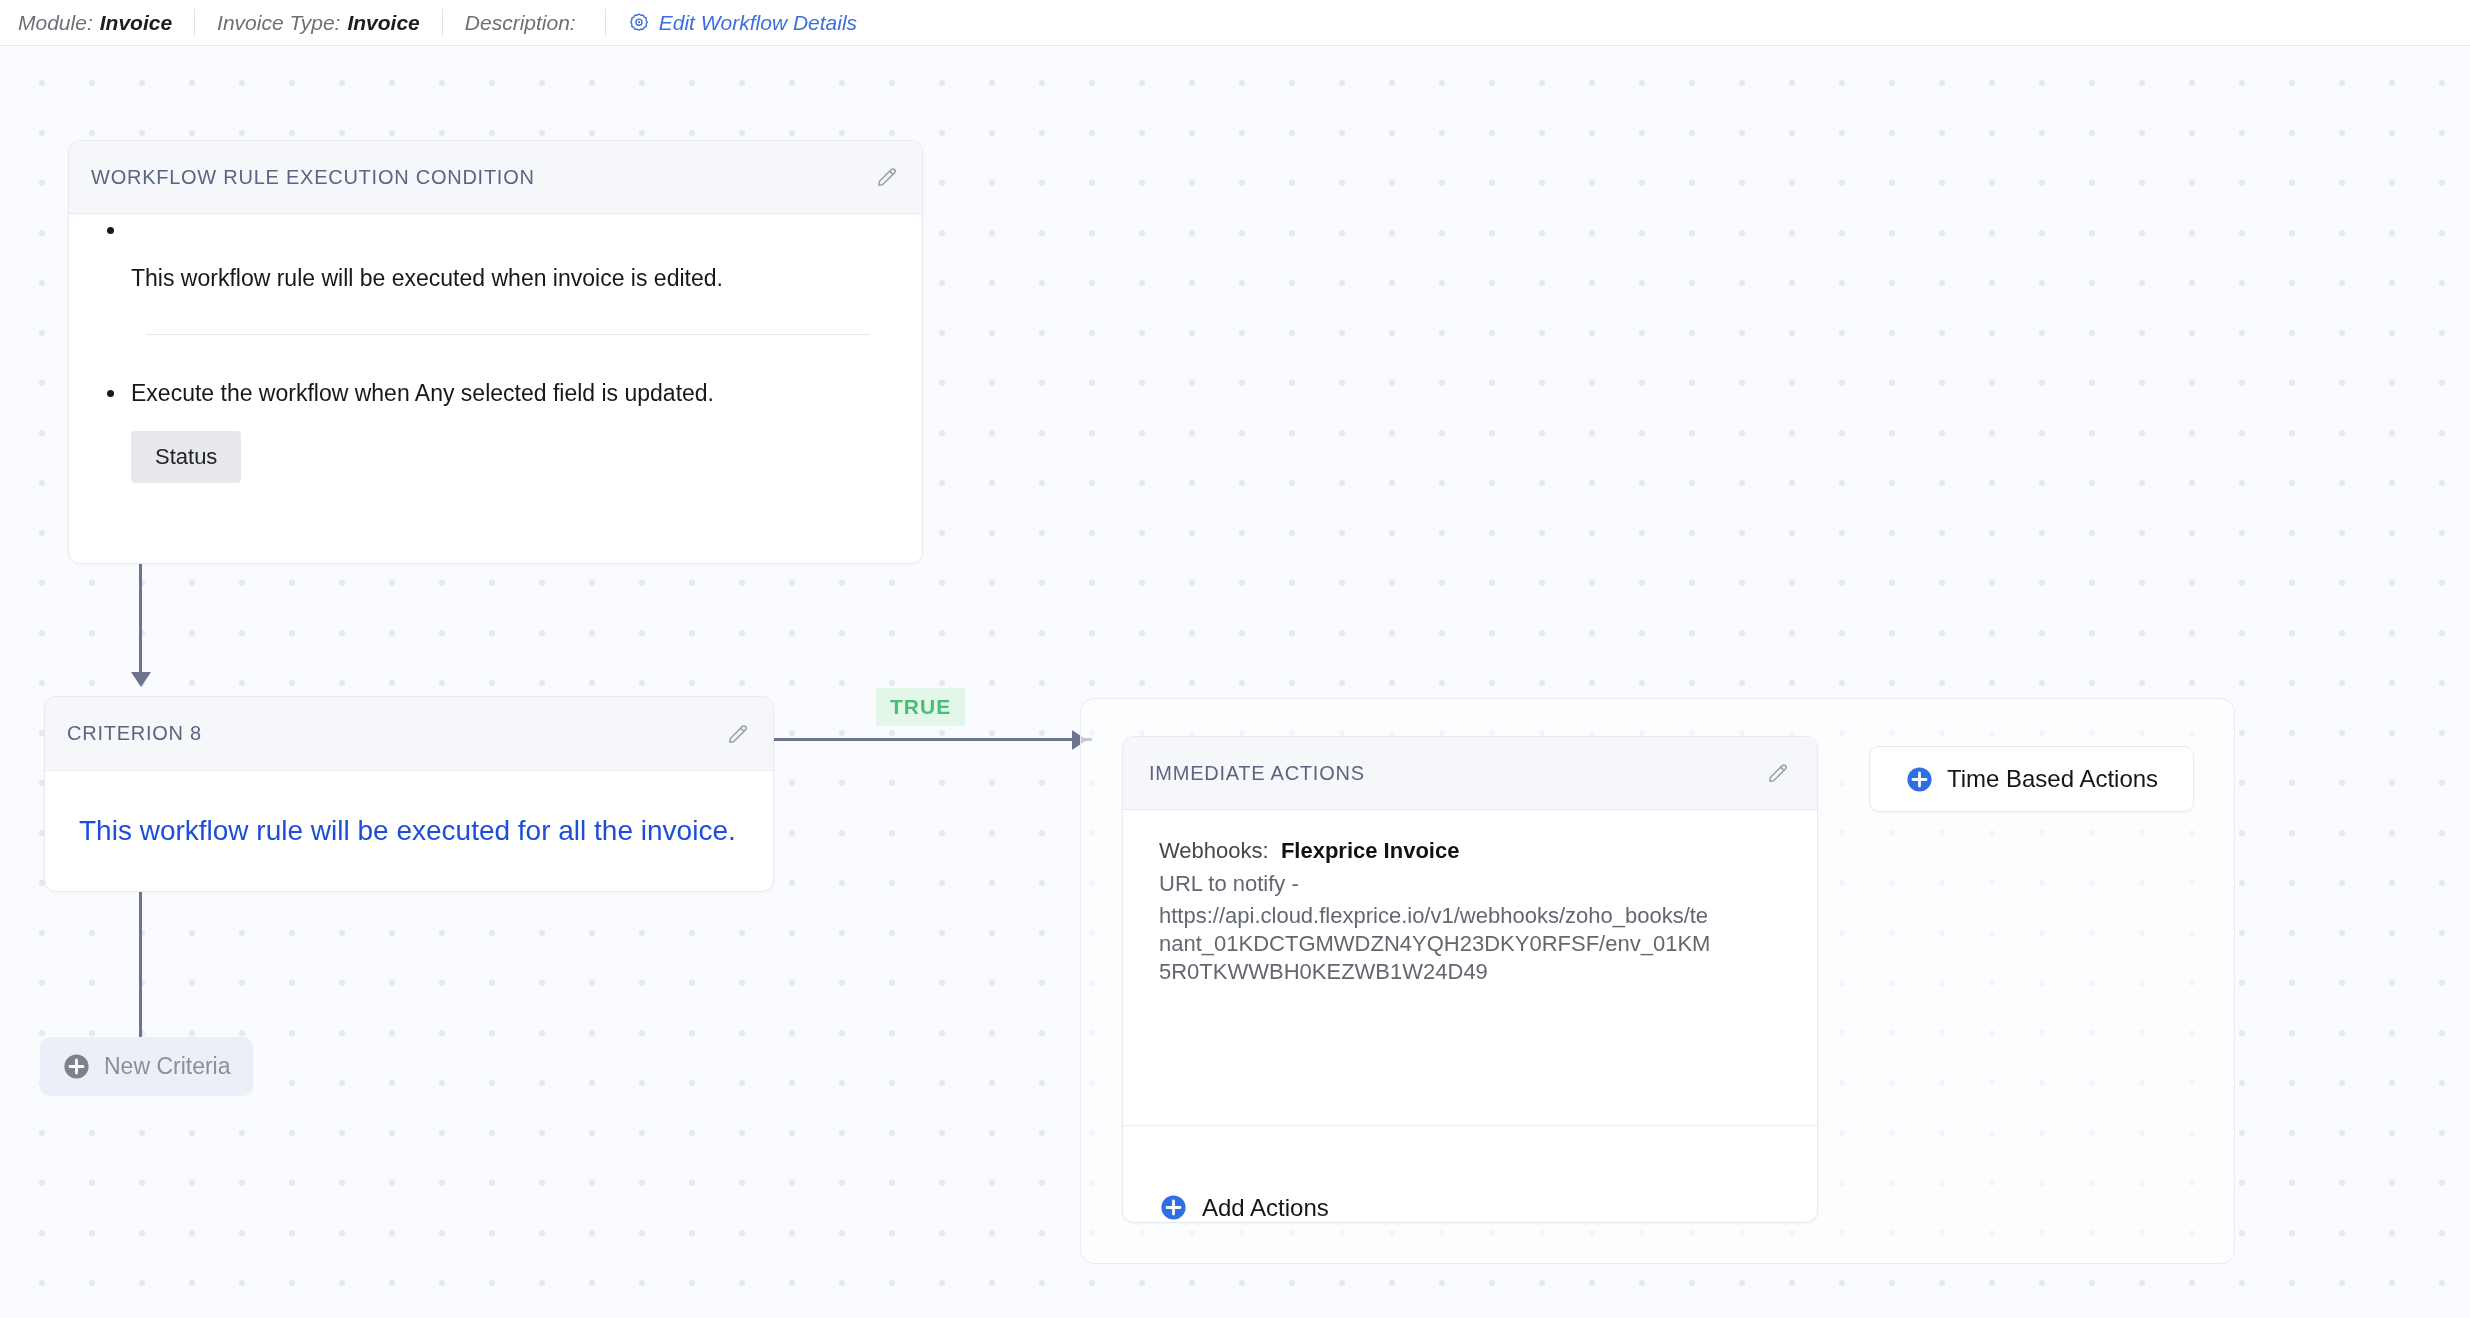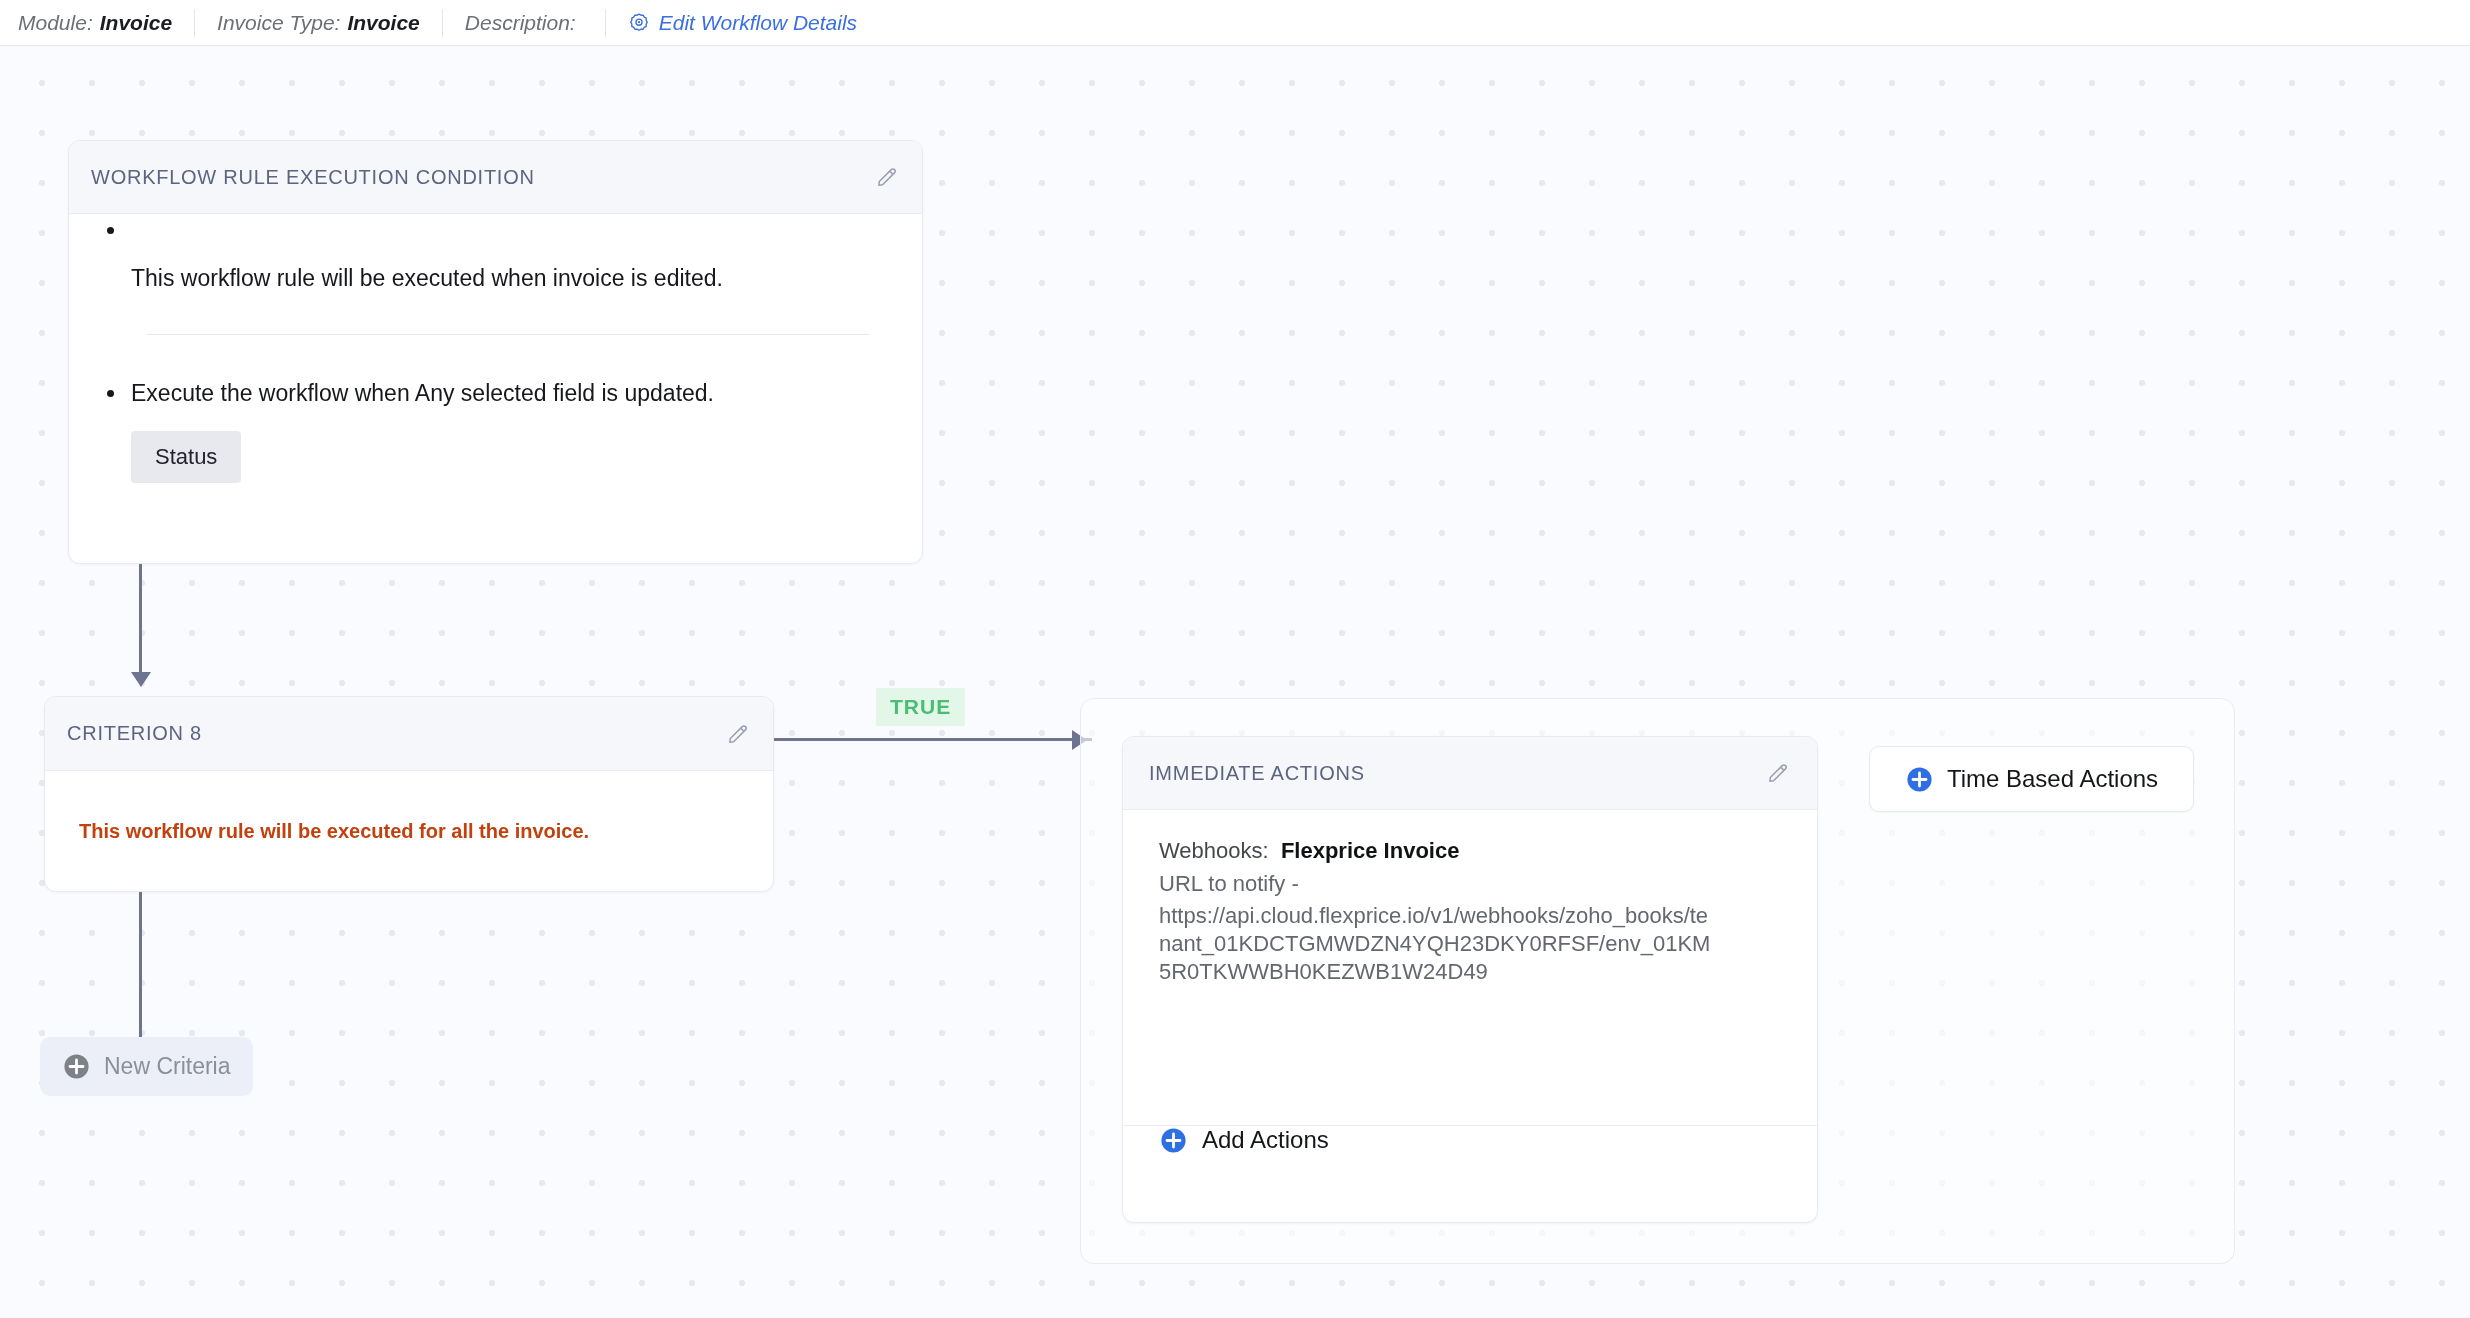--- a/index.html
+++ b/index.html
@@ -119,21 +119,21 @@
     cursor: pointer;
   }
 
   
   #crit-card { left: 44px; top: 650px; width: 730px; height: 196px; }
   #crit-card .card-head { height: 74px; }
   #crit-card .card-body {
     padding: 0 34px;
     display: flex; align-items: center; height: 120px;
   }
-  .crit-text { font-size: 20px; color: #c2410c; font-weight: bold; }
+  .crit-text { font-size: 28px; color: #1d4ed8; }
 
   
   .conn { position: absolute; }
   .vline { width: 3px; background: #6c7490; }
   .hline { height: 3px; background: #6c7490; }
   .arrow-down {
     width: 0; height: 0;
     border-left: 10px solid transparent;
     border-right: 10px solid transparent;
     border-top: 15px solid #6c7490;
@@ -192,21 +192,21 @@
     color: #636770;
     line-height: 1.26;
     width: 560px;
     word-break: break-all;
   }
   .card-foot {
     position: absolute;
     left: 0; right: 0; bottom: 0;
     height: 97px;
     border-top: 1px solid #ebedf1;
-    display: flex; align-items: flex-start;
+    display: flex; align-items: flex-end;
     padding-left: 36px;
     gap: 14px;
     cursor: pointer;
   }
   .foot-lbl { font-size: 24px; color: #141619; }
 
   #tba-btn {
     position: absolute;
     left: 1869px; top: 700px;
     width: 325px; height: 66px;

